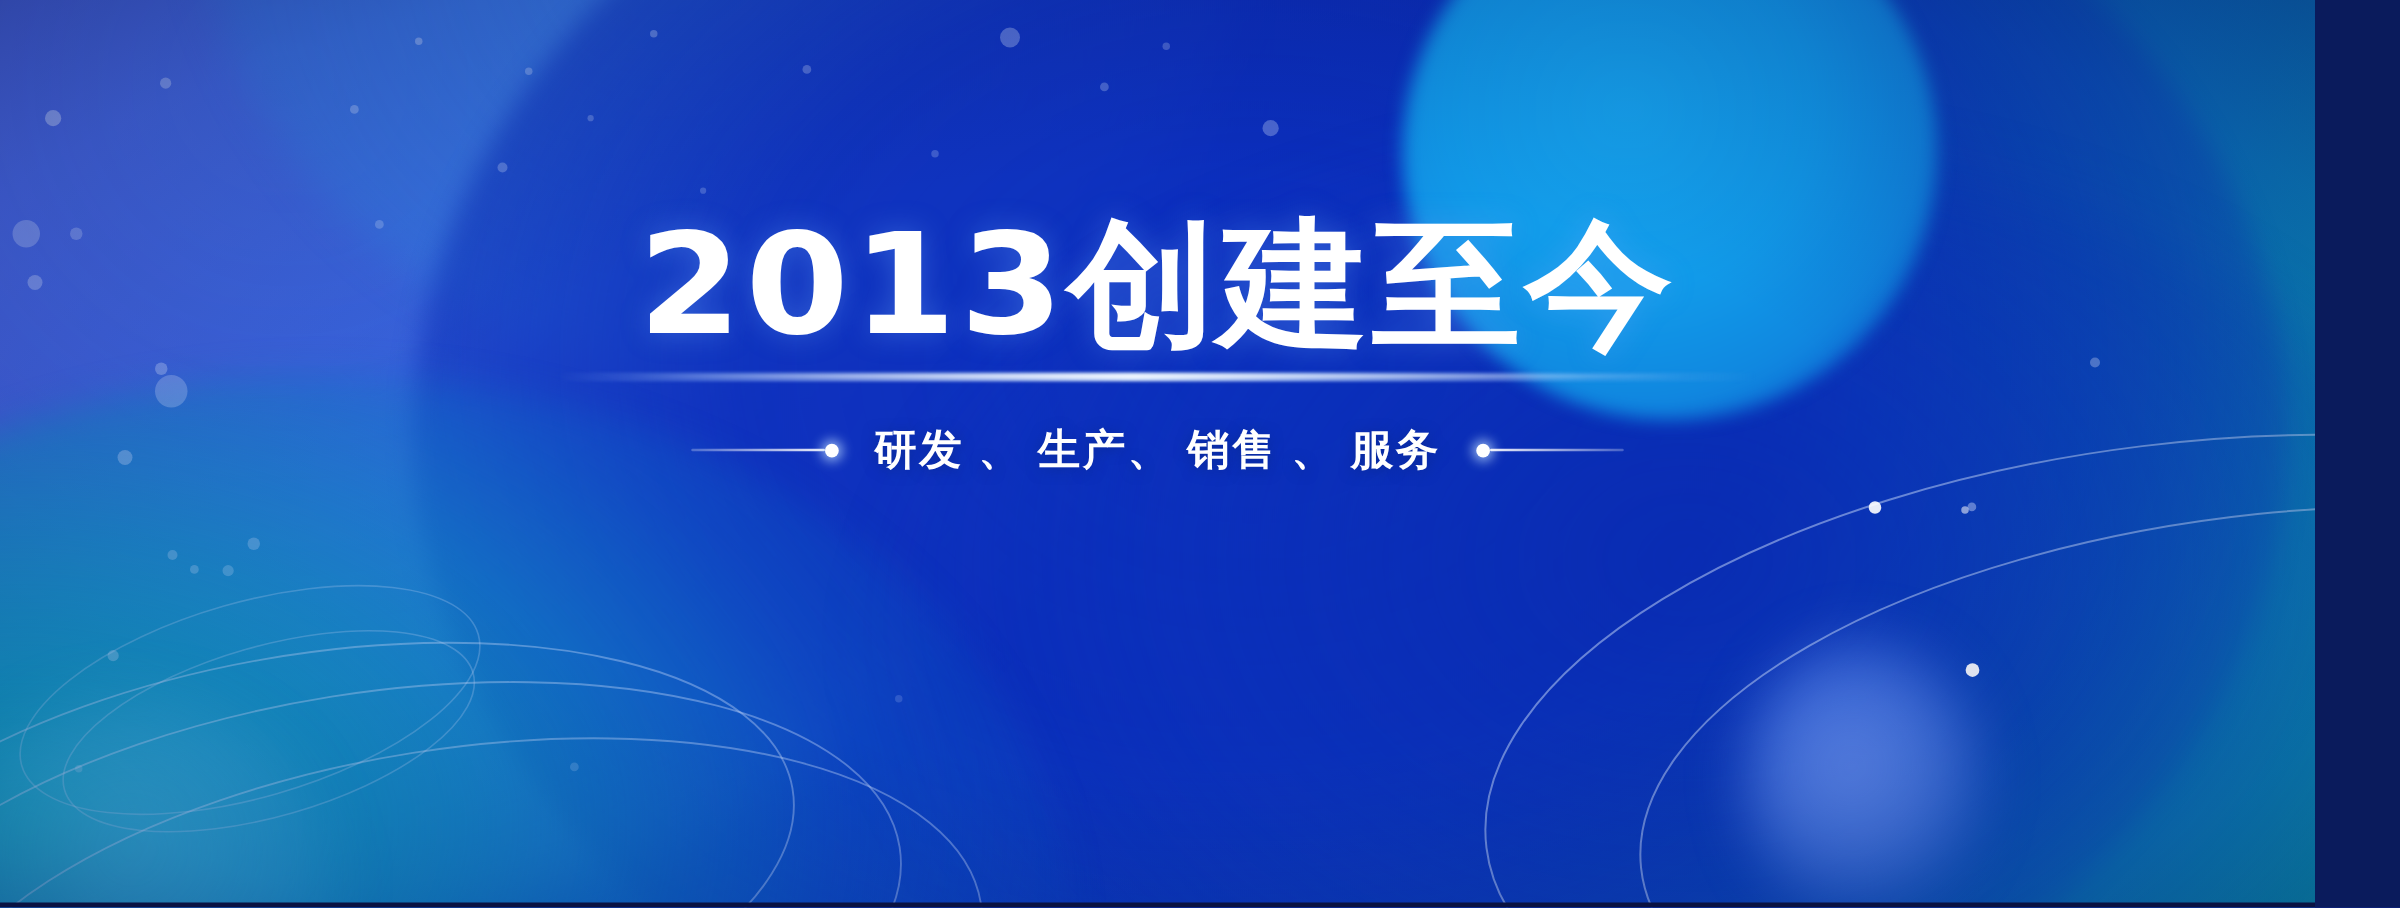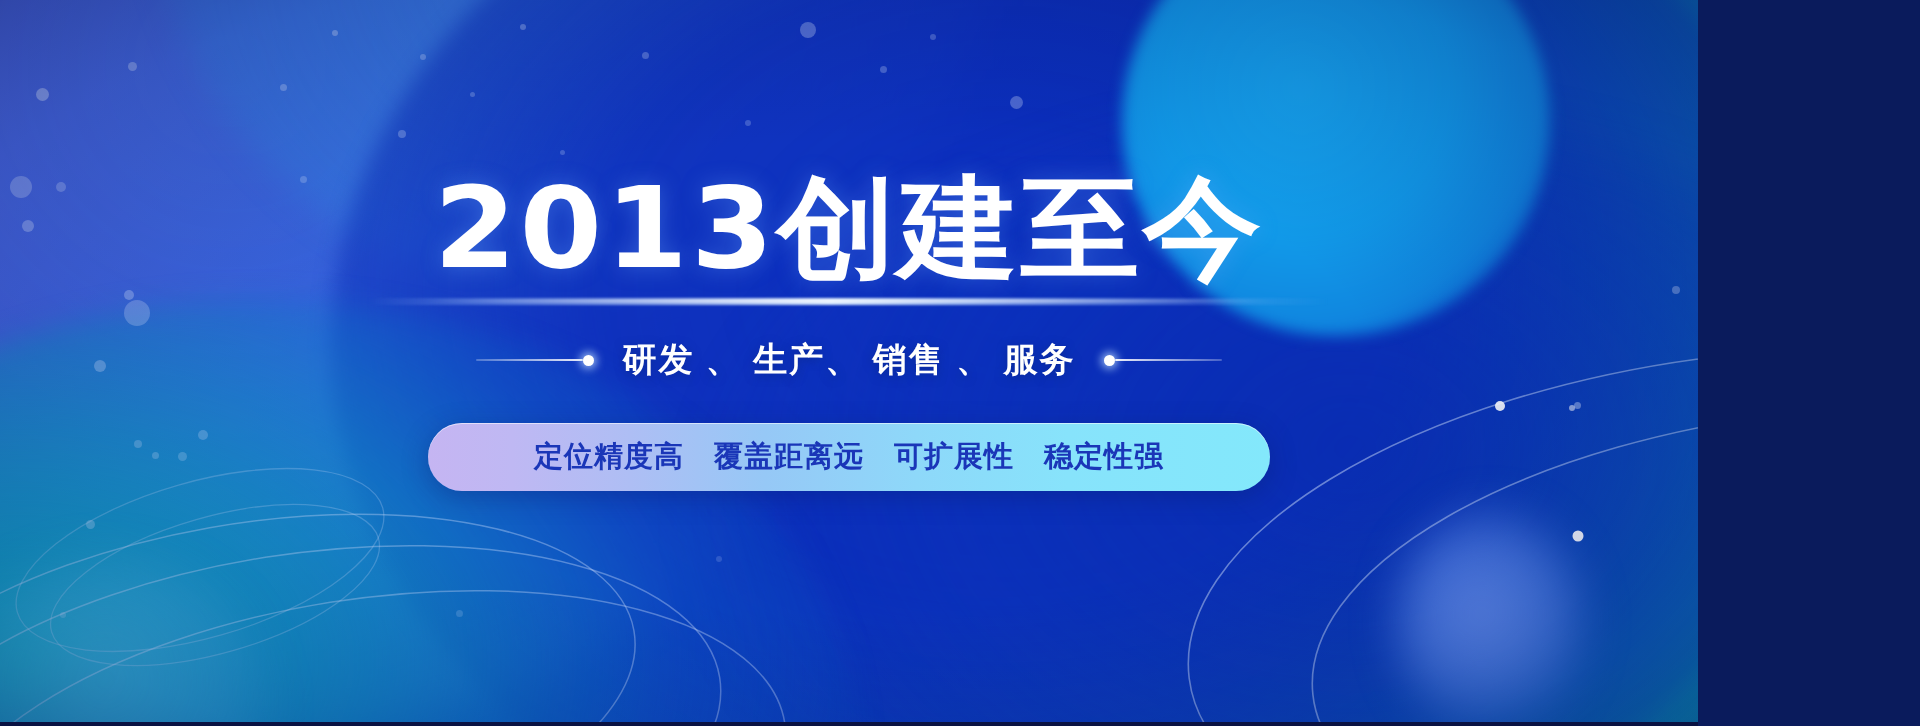--- a/index.html
+++ b/index.html
@@ -6,21 +6,21 @@
     margin: 0;
     padding: 0;
     background: #0a1b5c;
   }
   body {
     font-family: "Liberation Sans", "DejaVu Sans", sans-serif;
   }
 
   #banner {
     position: relative;
-    width: 1698px;
+    width: 1852px;
     height: 726px;
     overflow: hidden;
     background: #1436c8;
   }
 
   
   .bg-base {
     position: absolute;
     inset: 0;
     background:
@@ -401,20 +401,17 @@
         <span class="line"></span>
         <span class="dot"></span>
       </span>
       <span class="pillars-text">研发 、 生产、  销售 、 服务</span>
       <span class="dash right">
         <span class="dot"></span>
         <span class="line"></span>
       </span>
     </div>
 
-    <div class="pill">
-      <span class="pill-text">定位精度高　覆盖距离远　可扩展性　稳定性强</span>
-    </div>
 
   </div>
 
   <div class="bottom-strip"></div>
 </div>
 
 </body></html>

